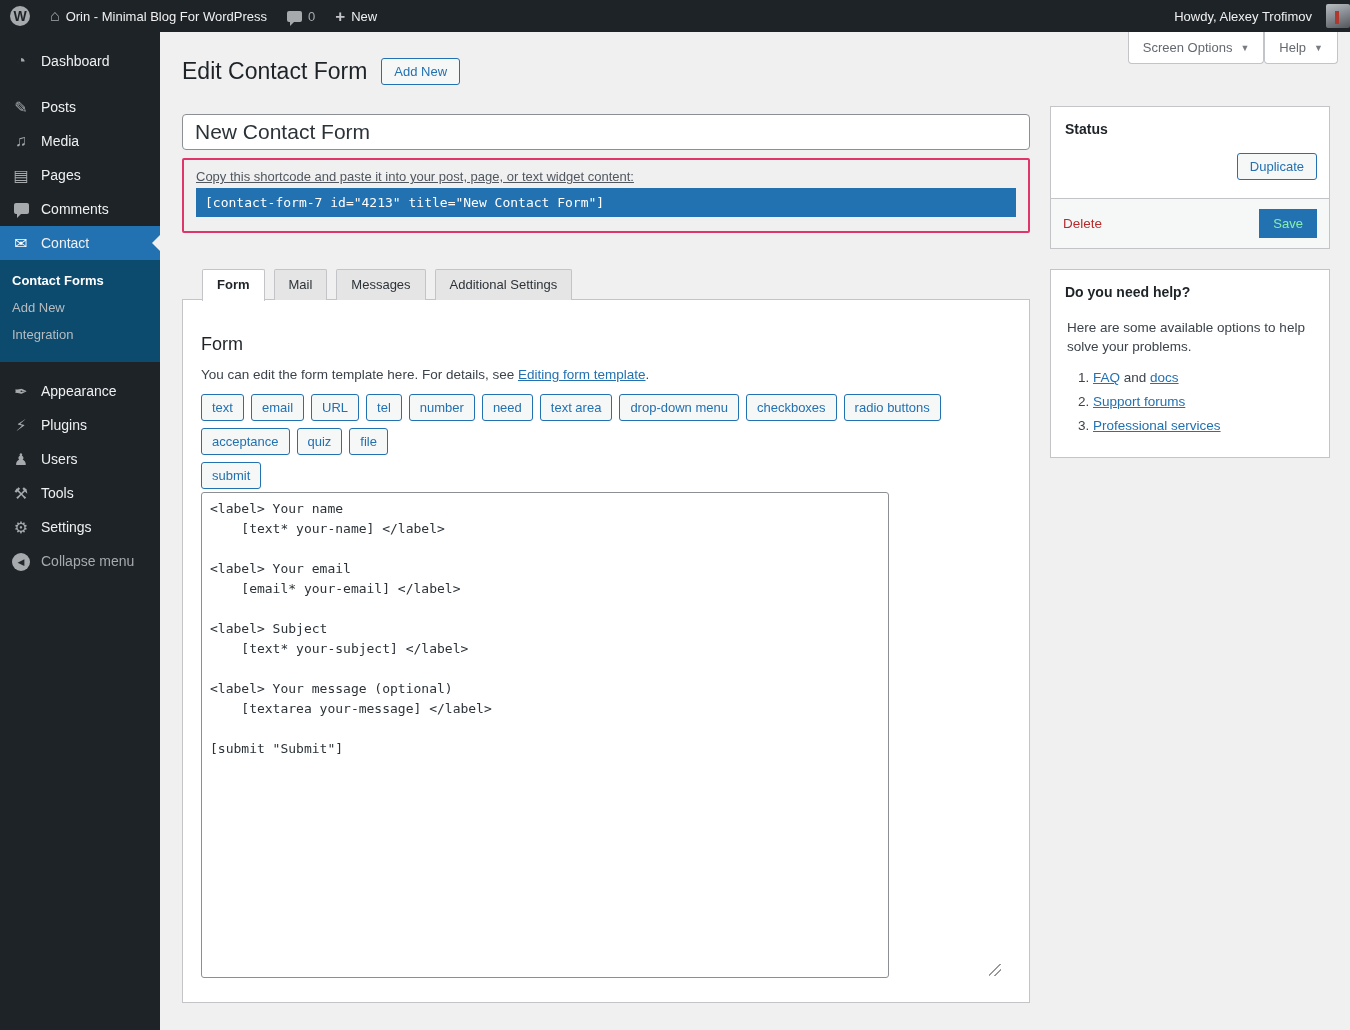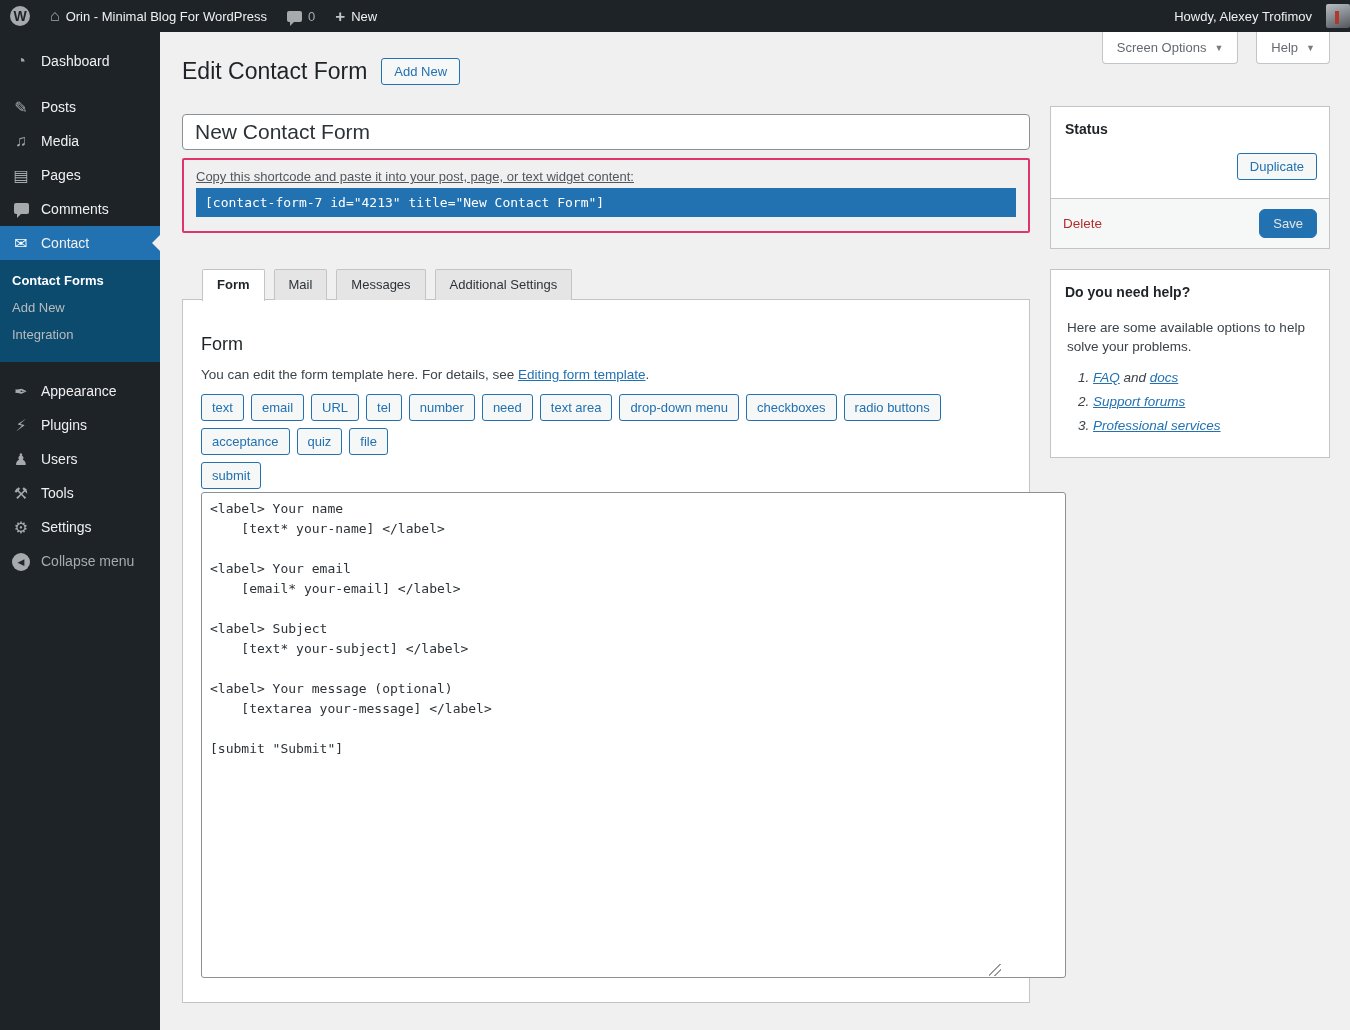--- a/index.html
+++ b/index.html
@@ -34,29 +34,29 @@
     border:8px solid transparent; border-right-color:#f0f0f1; }
   .submenu { background:#0c4a6e; padding:7px 0 14px; font-size:13px; }
   .submenu-item { padding:6px 0 6px 12px; color:#b8bcbf; cursor:pointer; }
   .submenu-item.current { color:#fff; font-weight:bold; }
   .collapse-circle { width:18px; height:18px; border-radius:50%; background:#a7aaad; color:#23282d;
     display:inline-flex; align-items:center; justify-content:center; font-size:9px; }
   .menu-item.collapse { color:#a7aaad; }
   
   .content { position:absolute; top:32px; left:160px; width:1190px; height:998px; background:#f0f0f1;
     padding:0 20px 0 22px; }
-  .screen-meta { position:absolute; top:0; right:20px; display:flex; gap:18px; }
+  .screen-meta { position:absolute; top:0; right:12px; display:flex; }
   .meta-btn { background:#fff; border:1px solid #c3c4c7; border-top:none; border-radius:0 0 4px 4px;
     padding:8px 14px; font-size:13px; color:#646970; display:flex; align-items:center; gap:8px; cursor:pointer; }
   .meta-btn .chev { font-size:9px; color:#787c82; }
   .h1-row { margin-top:22px; display:flex; align-items:center; gap:14px; height:34px; }
   h1.page-title { font-size:23px; font-weight:400; color:#1d2327; }
   .btn-secondary { background:#f6f7f7; border:1px solid #2271b1; color:#2271b1; border-radius:3px;
     font-size:13px; padding:5px 12px; cursor:pointer; font-family:inherit; }
-  .btn-primary { background:#2271b1; border:1px solid #2271b1; color:#e5e5e5; border-radius:6px;
+  .btn-primary { background:#2271b1; border:1px solid #2271b1; color:#86efac; border-radius:0;
     font-size:13px; padding:6px 13px; cursor:pointer; font-family:inherit; }
   .main-wrap { display:flex; margin-top:6px; }
   .left-col { width:848px; }
   .right-col { width:280px; margin-left:20px; }
   
   .title-input { width:100%; height:36px; border:1px solid #8c8f94; border-radius:4px; background:#fff;
     font-size:21px; color:#2c3338; padding:3px 12px; font-family:Liberation Sans, sans-serif;margin-top:20px; }
   
   .shortcode-box { margin-top:8px; border:2px solid #e0356b; border-radius:2px; background:#f0f0f1; }
   .shortcode-label { margin:9px 12px 4px; font-size:13px; color:#50575e;text-decoration:underline; }
@@ -71,36 +71,36 @@
   .panel { border:1px solid #c3c4c7; background:#fff; padding:34px 25px 20px 18px; margin-top:-1px; }
   .panel h2 { font-size:18px; font-weight:400; color:#1d2327; }
   .panel-desc { margin-top:12px; font-size:13.5px; color:#3c434a; }
   .panel-desc a { color:#2271b1; }
   .tag-rows { margin-top:12px; }
   .tag-row { display:flex; flex-wrap:wrap; gap:7px; }
   .tag-row + .tag-row { margin-top:7px; }
   .tag-btn { background:#f6f7f7; border:1px solid #2271b1; color:#2271b1; border-radius:3px;
     font-size:13px; padding:5px 10px; cursor:pointer; font-family:inherit; }
   .form-editor-wrap { position:relative; margin-top:3px; }
-  .form-editor { width:865px; height:486px; border:1px solid #8c8f94; border-radius:3px; background:#fff;
+  .form-editor { width:688px; height:486px; border:1px solid #8c8f94; border-radius:3px; background:#fff;
     font-family:"DejaVu Sans Mono","Liberation Mono",monospace; font-size:13px; line-height:20px;
     color:#2c3338; padding:6px 8px; resize:none; }
   .resize-handle { position:absolute; right:3px; bottom:6px; width:12px; height:12px; cursor:nwse-resize;
     background:linear-gradient(135deg, transparent 0 45%, #999 45% 52%, transparent 52% 70%, #999 70% 77%, transparent 77%); }
   .bottom-save { margin-top:32px; }
   
   .postbox { background:#fff; border:1px solid #c3c4c7;margin-top:12px; }
   .postbox + .postbox { margin-top:20px; }
   .postbox-header { padding:14px 14px 6px; font-size:14px; font-weight:600; color:#1d2327; }
   .status-body { padding:10px 12px 18px; text-align:right; }
   .status-footer { display:flex; justify-content:space-between; align-items:center;
     background:#f6f7f7; border-top:1px solid #c3c4c7; padding:10px 12px; }
   .delete-link { color:#b32d2e; font-size:13.5px; text-decoration:none; cursor:pointer; }
   .help-intro { padding:12px 16px 0; font-size:13.5px; color:#3c434a; line-height:19px; }
-  .help-list { margin:14px 16px 24px 0; padding-left:42px; font-size:13.5px; color:#3c434a;font-style:italic; }
+  .help-list { margin:14px 16px 24px 0; padding-left:42px; font-size:13.5px; color:#3c434a; }
   .help-list li { margin-bottom:9px; }
   .help-list a { color:#2271b1; }
 </style>
 </head>
 <body>
 
 <div class="admin-bar">
   <div class="ab-item">
     <span class="wp-logo-circle">W</span>
   </div>

